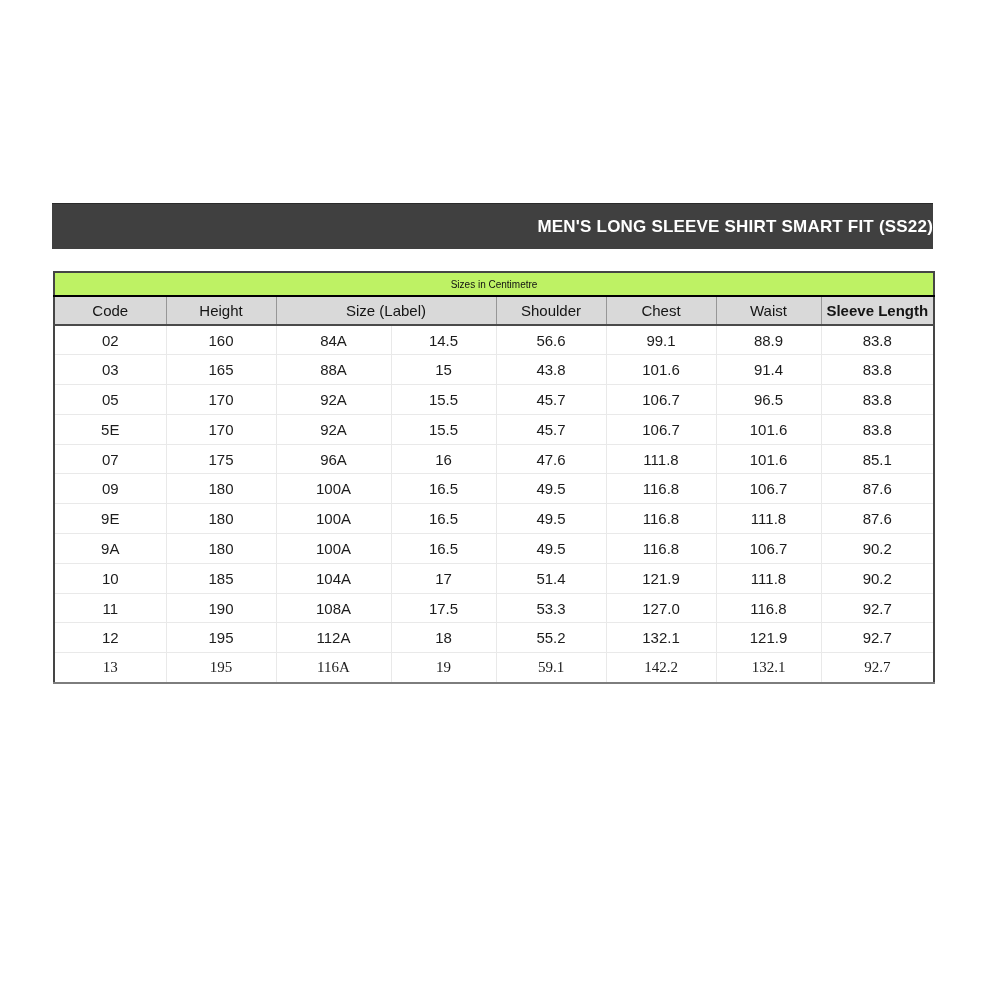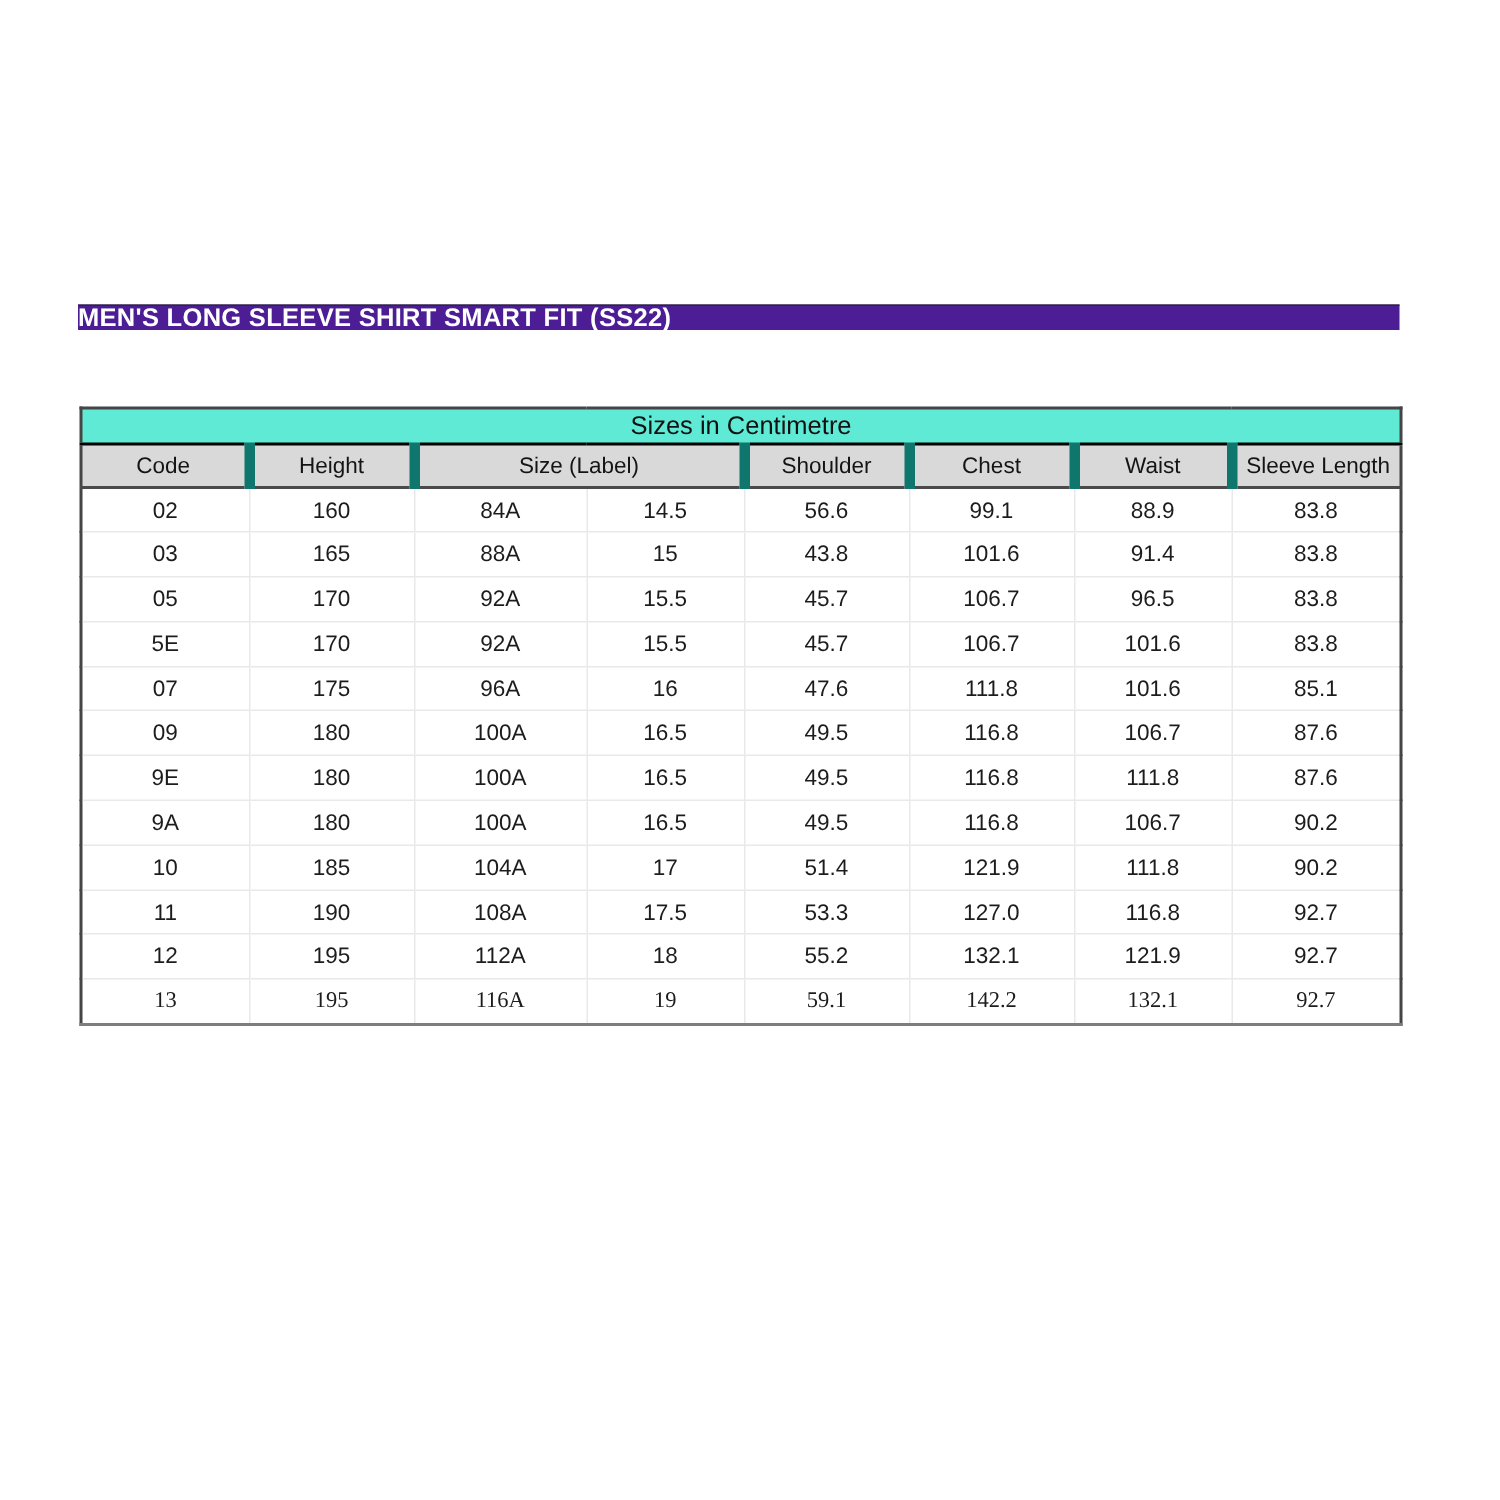--- a/index.html
+++ b/index.html
@@ -6,24 +6,24 @@
   html, body { background: #ffffff; }
   body {
     width: 1000px; height: 1000px;
     position: relative;
     font-family: "Liberation Sans", sans-serif;
     color: #1f1f1f;
   }
   .banner {
     position: absolute;
     left: 52px; top: 203px;
-    width: 881px; height: 17px;
-    background: #4c1d95;
+    width: 881px; height: 46px;
+    background: #404040;
     border-top: 1px solid #2a2a2a;
-    display: flex; align-items: center; justify-content: flex-start;
+    display: flex; align-items: center; justify-content: flex-end;
   }
   .banner-title {
     color: #ffffff;
     font-size: 17px;
     font-weight: bold;
     letter-spacing: 0.2px;
     white-space: nowrap;
   }
   .size-table {
     position: absolute;
@@ -31,38 +31,38 @@
     width: 880px;
     border-collapse: collapse;
     table-layout: fixed;
     font-size: 15px;
     border: 2px solid #454545;
     border-bottom-color: #7d7d7d;
   }
   .size-table td, .size-table th { text-align: center; vertical-align: middle; }
   .caption-row td {
     height: 24px;
-    background: #5eead4;
+    background: #bef264;
     border-bottom: 2px solid #000000;
     font-weight: normal;
-    font-size: 17px;
+    font-size: 10px;
     color: #111111;
   }
   .header-row th {
     height: 29px;
     background: #d9d9d9;
     font-weight: normal;
     font-size: 15px;
     color: #141414;
     border-bottom: 2px solid #4a4a4a;
-    border-left: 7px solid #0f766e;
+    border-left: 1px solid #0f766e;
     border-right: 1px solid #979797;
   }
   .header-row th:first-child { border-left: none; }
-  .header-row th:last-child { border-right: none; }
+  .header-row th:last-child { border-right: none; font-weight: bold; }
   tbody td {
     height: 29.8px;
     background: #ffffff;
     border: 1px solid #e9e9e9;
     color: #1c1c1c;
   }
   tbody tr:last-child td { border-bottom: none; font-family: Liberation Serif, serif; }
   tbody td:first-child { border-left: none; }
   tbody td:last-child { border-right: none; }
   col.c0 { width: 112px; }

